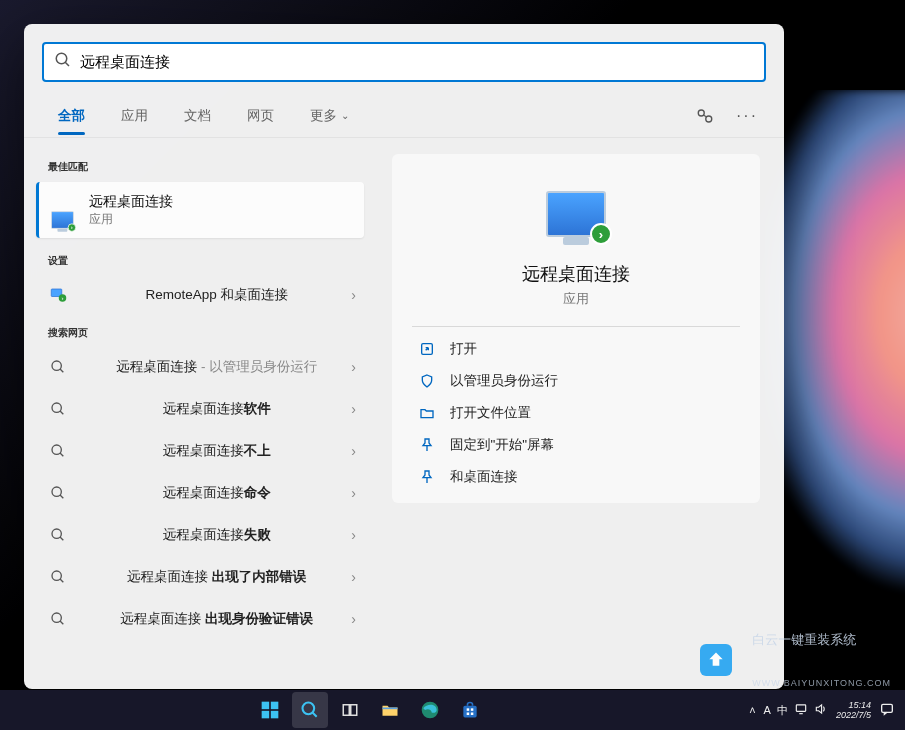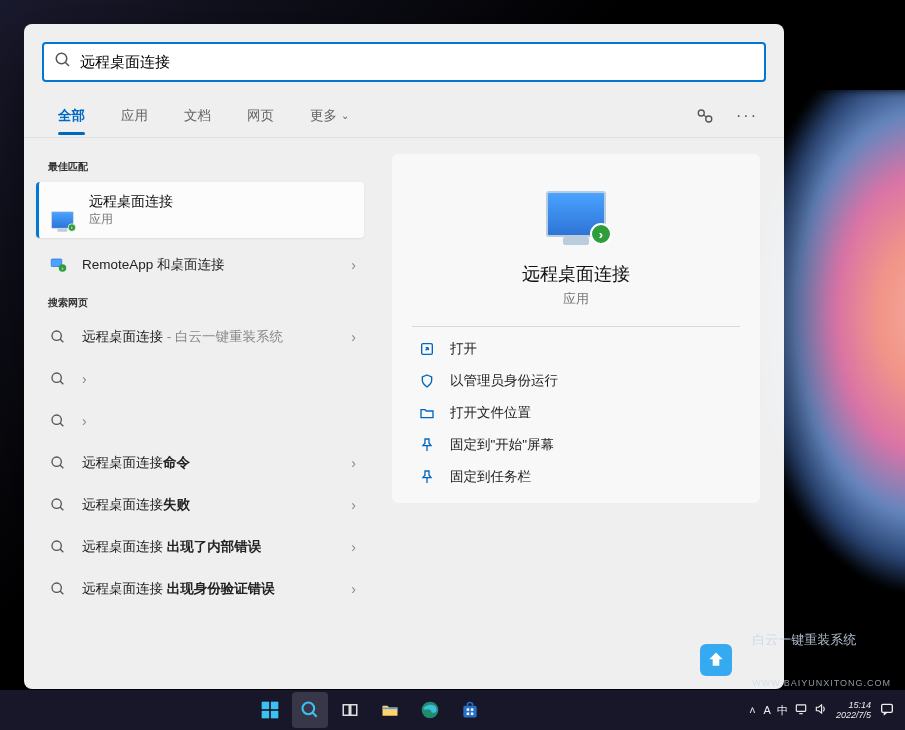--- a/index.html
+++ b/index.html
@@ -30,21 +30,21 @@
 .col-right { flex: 1; padding: 16px 24px 0 8px; }
 
 .section-hdr { font-size: 10px; font-weight: 600; color: #333; padding: 10px 24px 6px; }
 
 .best-match { display: flex; align-items: center; height: 56px; margin: 2px 12px 6px 12px; padding: 0 12px; background: rgba(255,255,255,0.8); border-radius: 4px; border-left: 3px solid #0078d4; box-shadow: 0 1px 2px rgba(0,0,0,0.08); }
 .bm-icon { width: 28px; height: 28px; margin-right: 10px; display: flex; align-items: center; justify-content: center; }
 .bm-texts { display: flex; flex-direction: column; }
 .bm-title { font-size: 14px; color: #111; }
 .bm-sub { font-size: 12px; color: #777; }
 
-.row-item { display: flex; align-items: center; height: 42px; padding: 0 20px 0 24px; cursor: pointer; }
+.row-item { display: flex; align-items: center; height: 42px; padding: 0 20px 0 24px; cursor: pointer; text-align: center; }
 .row-icon { width: 20px; height: 20px; margin-right: 14px; display: flex; align-items: center; justify-content: center; color: #555; }
 .row-text { flex: 1; font-size: 13.5px; color: #222; }
 .row-text .bold { font-weight: 700; }
 .row-text .sub { color: #888; }
 .row-chev { color: #888; font-size: 14px; }
 
 .preview-card { background: rgba(255,255,255,0.55); border-radius: 6px; padding: 24px 20px 10px; }
 .pv-icon { width: 72px; height: 72px; margin: 0 auto 12px; display: flex; align-items: center; justify-content: center; }
 .pv-title { text-align: center; font-size: 18px; color: #111; }
 .pv-sub { text-align: center; font-size: 13px; color: #777; margin: 4px 0 18px; }
@@ -123,20 +123,21 @@
                 <div class="rdp-badge">›</div>
               </div>
             </div>
         </div>
         <div class="bm-texts">
           <div class="bm-title">远程桌面连接</div>
           <div class="bm-sub">应用</div>
         </div>
       </div>
 
+      <div class="section-hdr">设置</div>
       <div class="row-item">
         <div class="row-icon">
           <svg width="18" height="18" viewBox="0 0 24 24">
               <rect x="3" y="4" width="14" height="10" rx="1" fill="#4aa3ff" stroke="#2d74d6"></rect>
               <circle cx="18" cy="16" r="5" fill="#2e9e3a"></circle>
               <text x="18" y="19" text-anchor="middle" fill="#fff" font-size="8">›</text>
             </svg>
         </div>
         <div class="row-text">RemoteApp 和桌面连接</div>
         <div class="row-chev">›</div>
@@ -144,39 +145,41 @@
 
       <div class="section-hdr">搜索网页</div>
 
       <div class="row-item">
         <div class="row-icon">
             <svg width="16" height="16" viewBox="0 0 24 24" fill="none" stroke="currentColor" stroke-width="2">
               <circle cx="10" cy="10" r="7"></circle>
               <line x1="20" y1="20" x2="15" y2="15"></line>
             </svg>
           </div>
-        <div class="row-text"><span>远程桌面连接</span><span class="bold"></span><span class="sub"> - 白云一键重装系统</span></div>
-        <div class="row-chev">›</div>
-      </div>
-      <div class="row-item">
-        <div class="row-icon">
-            <svg width="16" height="16" viewBox="0 0 24 24" fill="none" stroke="currentColor" stroke-width="2">
-              <circle cx="10" cy="10" r="7"></circle>
-              <line x1="20" y1="20" x2="15" y2="15"></line>
-            </svg>
-          </div>
-        <div class="row-chev">›</div>
-      </div>
-      <div class="row-item">
-        <div class="row-icon">
-            <svg width="16" height="16" viewBox="0 0 24 24" fill="none" stroke="currentColor" stroke-width="2">
-              <circle cx="10" cy="10" r="7"></circle>
-              <line x1="20" y1="20" x2="15" y2="15"></line>
-            </svg>
-          </div>
+        <div class="row-text"><span>远程桌面连接</span><span class="bold"></span><span class="sub"> - 以管理员身份运行</span></div>
+        <div class="row-chev">›</div>
+      </div>
+      <div class="row-item">
+        <div class="row-icon">
+            <svg width="16" height="16" viewBox="0 0 24 24" fill="none" stroke="currentColor" stroke-width="2">
+              <circle cx="10" cy="10" r="7"></circle>
+              <line x1="20" y1="20" x2="15" y2="15"></line>
+            </svg>
+          </div>
+        <div class="row-text"><span>远程桌面连接</span><span class="bold">软件</span></div>
+        <div class="row-chev">›</div>
+      </div>
+      <div class="row-item">
+        <div class="row-icon">
+            <svg width="16" height="16" viewBox="0 0 24 24" fill="none" stroke="currentColor" stroke-width="2">
+              <circle cx="10" cy="10" r="7"></circle>
+              <line x1="20" y1="20" x2="15" y2="15"></line>
+            </svg>
+          </div>
+        <div class="row-text"><span>远程桌面连接</span><span class="bold">不上</span></div>
         <div class="row-chev">›</div>
       </div>
       <div class="row-item">
         <div class="row-icon">
             <svg width="16" height="16" viewBox="0 0 24 24" fill="none" stroke="currentColor" stroke-width="2">
               <circle cx="10" cy="10" r="7"></circle>
               <line x1="20" y1="20" x2="15" y2="15"></line>
             </svg>
           </div>
         <div class="row-text"><span>远程桌面连接</span><span class="bold">命令</span></div>
@@ -258,21 +261,21 @@
               </svg>
             </span>
           <span>固定到"开始"屏幕</span>
         </div>
         <div class="pv-action">
           <span class="aicon">
               <svg width="16" height="16" viewBox="0 0 24 24" fill="none" stroke="currentColor" stroke-width="2">
                 <path d="M9 3 H15 V9 L18 13 H6 L9 9 Z M12 13 V21"></path>
               </svg>
             </span>
-          <span>固定到任务栏</span>
+          <span>和桌面连接</span>
         </div>
       </div>
     </div>
   </div>
 </div>
 
 <div class="watermark">
   <div class="wm-logo">
     <svg width="20" height="20" viewBox="0 0 24 24" fill="#fff">
         <path d="M12 3 L20 11 H16 V19 H8 V11 H4 Z"></path>

